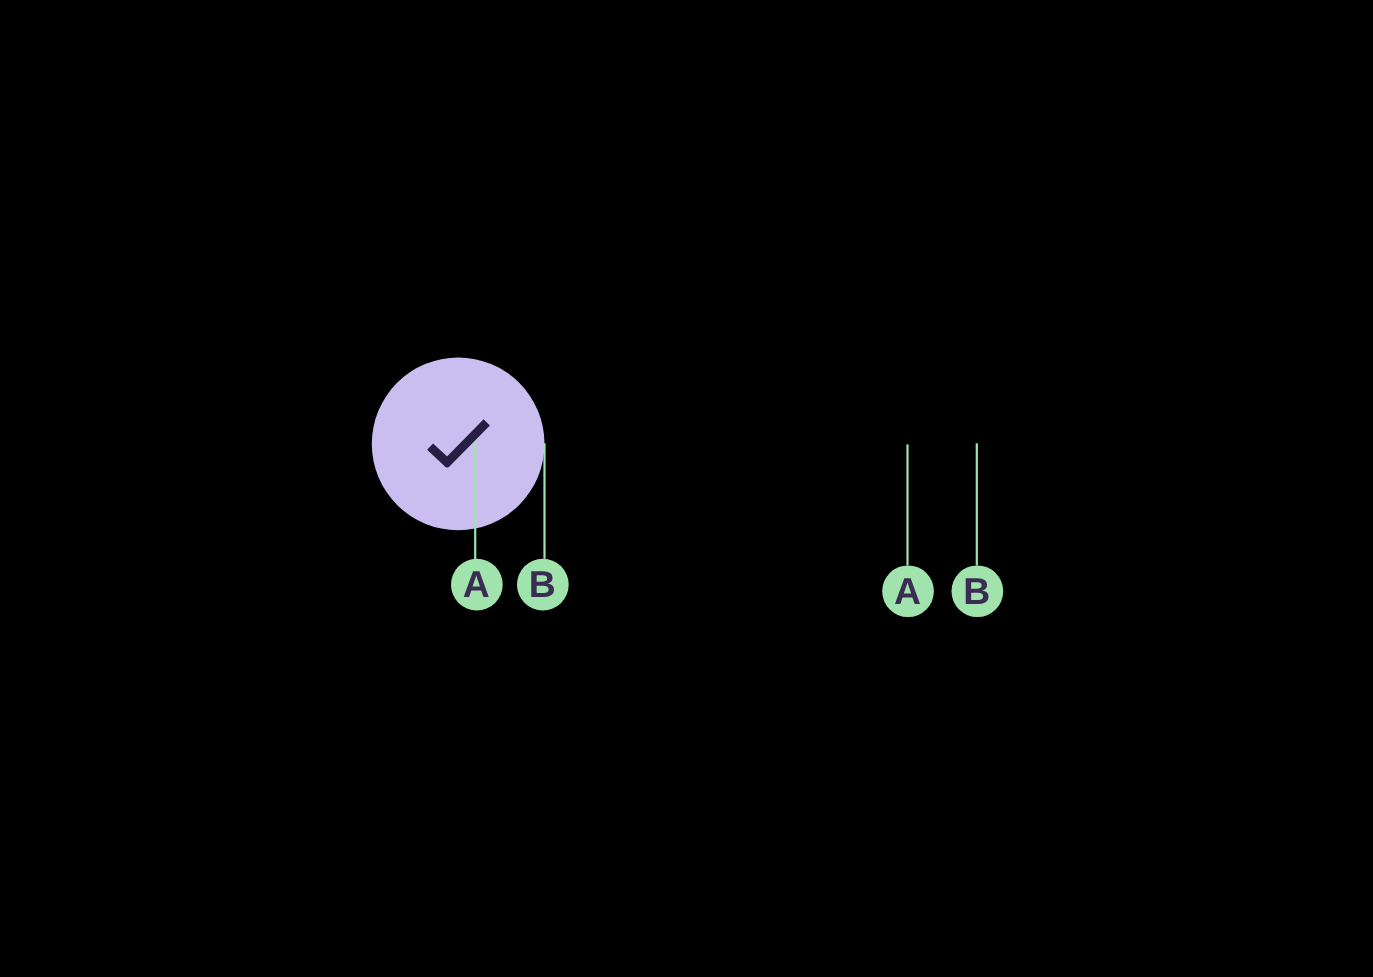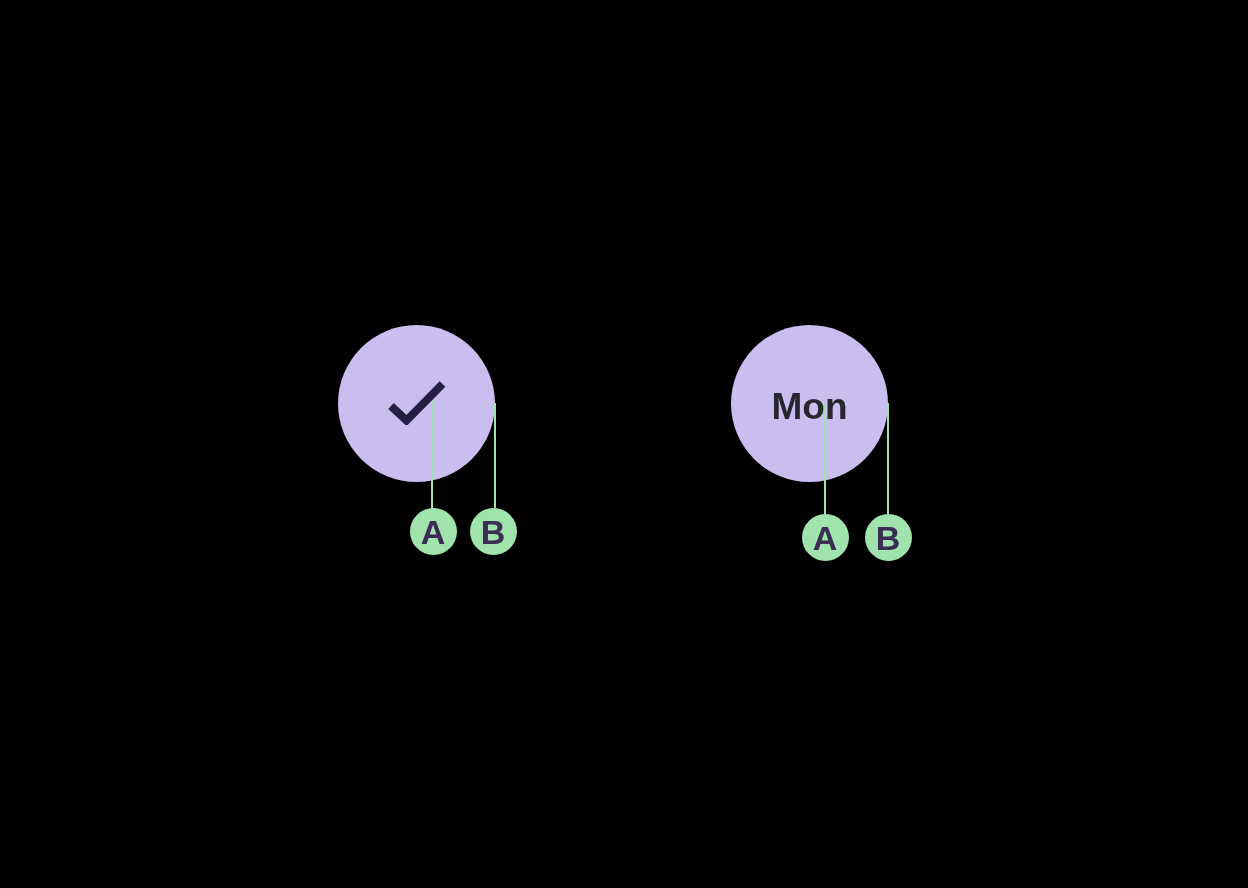--- a/index.html
+++ b/index.html
@@ -92,23 +92,20 @@
   <div class="leader l-a" style="background: rgb(162, 226, 172);"></div>
   <div class="leader l-b" style="background: rgb(162, 226, 172);"></div>
 
   <div class="marker l-a" style="background: rgb(160, 227, 172);">
     <span class="marker-letter" style="color: rgb(58, 44, 82);">A</span>
   </div>
   <div class="marker l-b" style="background: rgb(160, 227, 172);">
     <span class="marker-letter" style="color: rgb(58, 44, 82);">B</span>
   </div>
 
-  <div class="avatar-circle right" style="background: rgb(202, 189, 240);">
-    <span class="avatar-text" style="color: rgb(40, 39, 47);">Mon</span>
-  </div>
 
   <div class="leader r-a" style="background: rgb(162, 226, 172);"></div>
   <div class="leader r-b" style="background: rgb(162, 226, 172);"></div>
 
   <div class="marker r-a" style="background: rgb(160, 227, 172);">
     <span class="marker-letter" style="color: rgb(58, 44, 82);">A</span>
   </div>
   <div class="marker r-b" style="background: rgb(160, 227, 172);">
     <span class="marker-letter" style="color: rgb(58, 44, 82);">B</span>
   </div>

